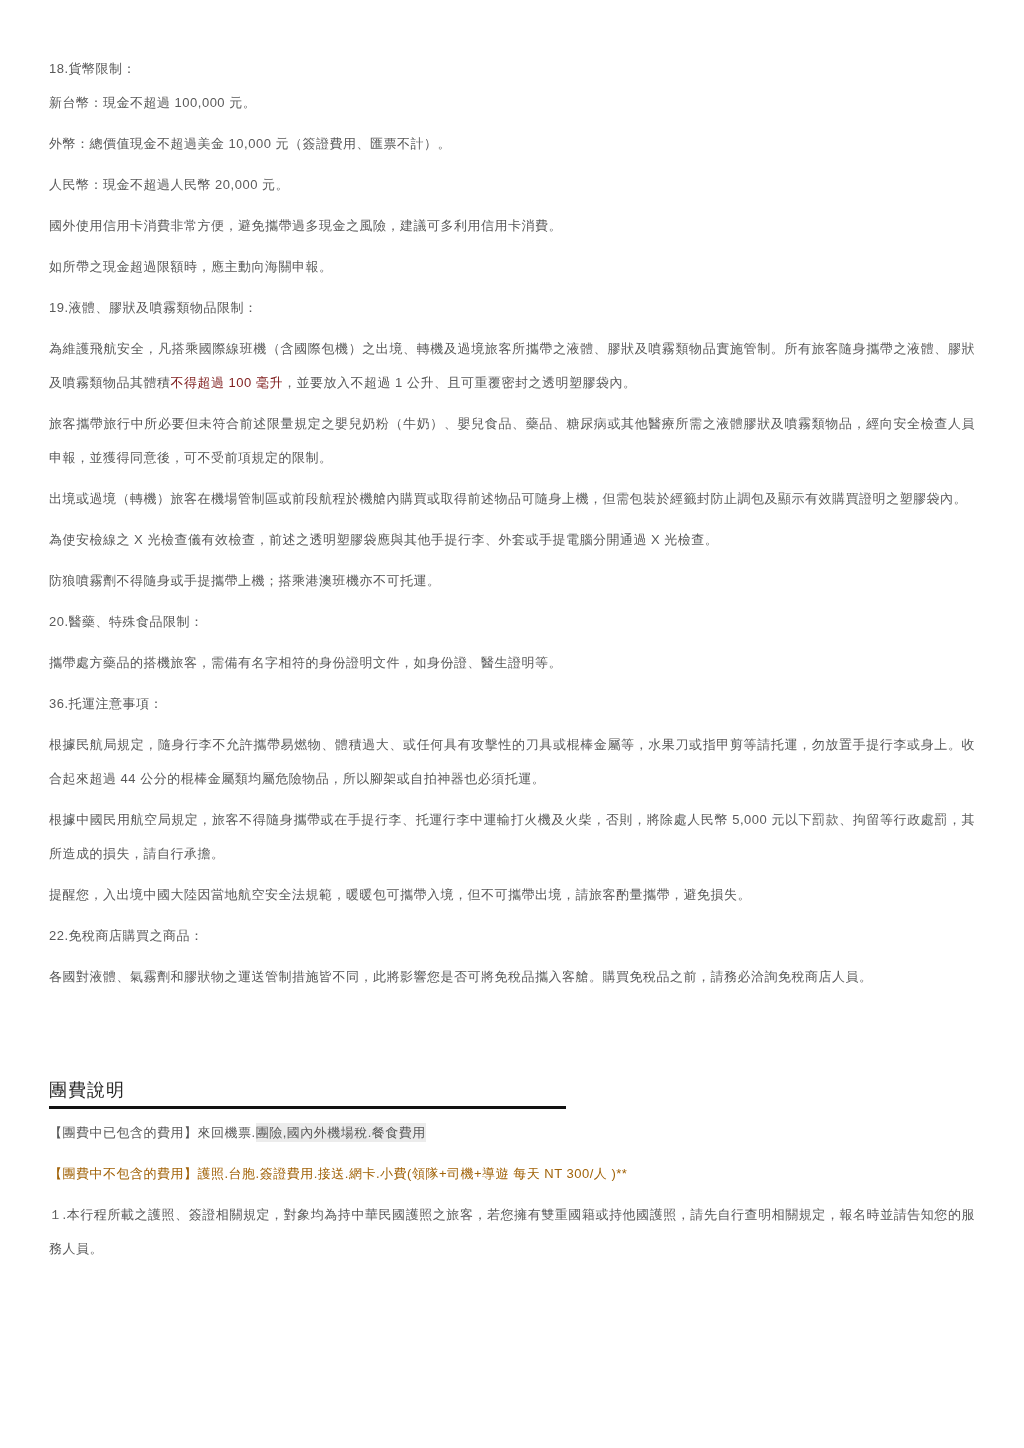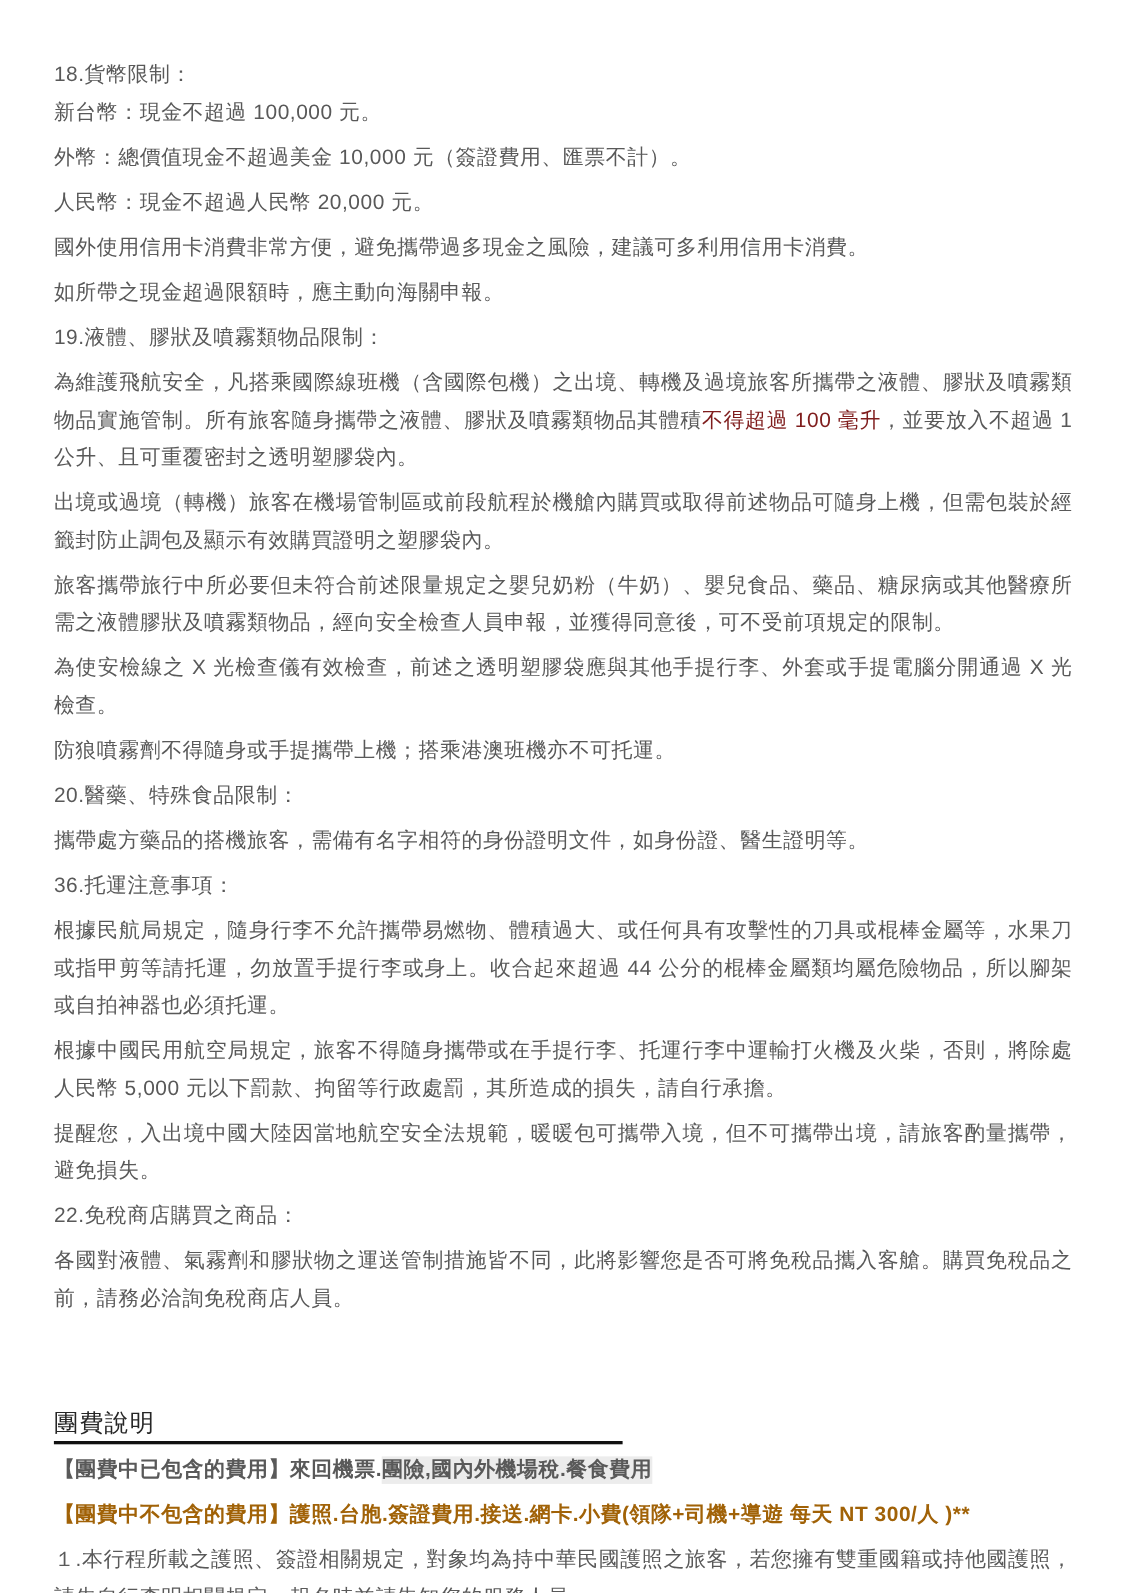--- a/index.html
+++ b/index.html
@@ -14,51 +14,51 @@
     -webkit-font-smoothing: antialiased;
   }
   .page {
     box-sizing: border-box;
     width: 1024px;
     min-height: 1448px;
     padding: 52px 49px 40px 49px;
   }
   .doc p {
     margin: 0 0 7px 0;
-    font-size: 19px;
+    font-size: 13px;
     line-height: 34px;
     color: #595959;
     text-align: justify;
     letter-spacing: 0.5px;
   }
   .doc p.tight {
     margin-bottom: 0;
   }
   .red-inline {
     color: #7f1d1d;
   }
   
   .fee-section {
     margin-top: 84px;
   }
   .fee-heading {
     display: inline-block;
-    font-size: 22px;
+    font-size: 18px;
     line-height: 24px;
     color: #262626;
     width: 517px;
     padding-bottom: 4px;
     border-bottom: 3px solid #111111;
     margin: 0 0 7px 0;
     letter-spacing: 1px;
   }
   .fee-line {
     font-size: 19.5px;
     line-height: 30px;
-    font-weight: 700;
+    font-weight: 400;
     color: #1a1a1a;
     margin: 0 0 2px 0;
     letter-spacing: 0.5px;
   }
   .fee-line.excluded {
     color: #a16207;
   }
   .hl {
     background-color: #ececec;
     padding: 2px 0;
@@ -80,22 +80,22 @@
 
     <p class="tight">18.貨幣限制：</p>
     <p>新台幣：現金不超過 100,000 元。</p>
     <p>外幣：總價值現金不超過美金 10,000 元（簽證費用、匯票不計）。</p>
     <p>人民幣：現金不超過人民幣 20,000 元。</p>
     <p>國外使用信用卡消費非常方便，避免攜帶過多現金之風險，建議可多利用信用卡消費。</p>
     <p>如所帶之現金超過限額時，應主動向海關申報。</p>
 
     <p>19.液體、膠狀及噴霧類物品限制：</p>
     <p><span>為維護飛航安全，凡搭乘國際線班機（含國際包機）之出境、轉機及過境旅客所攜帶之液體、膠狀及噴霧類物品實施管制。所有旅客隨身攜帶之液體、膠狀及噴霧類物品其體積</span><span class="red-inline">不得超過 100 毫升</span><span>，並要放入不超過 1 公升、且可重覆密封之透明塑膠袋內。</span></p>
+    <p>旅客攜帶旅行中所必要但未符合前述限量規定之嬰兒奶粉（牛奶）、嬰兒食品、藥品、糖尿病或其他醫療所需之液體膠狀及噴霧類物品，經向安全檢查人員申報，並獲得同意後，可不受前項規定的限制。</p>
     <p>出境或過境（轉機）旅客在機場管制區或前段航程於機艙內購買或取得前述物品可隨身上機，但需包裝於經籤封防止調包及顯示有效購買證明之塑膠袋內。</p>
-    <p>旅客攜帶旅行中所必要但未符合前述限量規定之嬰兒奶粉（牛奶）、嬰兒食品、藥品、糖尿病或其他醫療所需之液體膠狀及噴霧類物品，經向安全檢查人員申報，並獲得同意後，可不受前項規定的限制。</p>
     <p>為使安檢線之 X 光檢查儀有效檢查，前述之透明塑膠袋應與其他手提行李、外套或手提電腦分開通過 X 光檢查。</p>
     <p>防狼噴霧劑不得隨身或手提攜帶上機；搭乘港澳班機亦不可托運。</p>
 
     <p>20.醫藥、特殊食品限制：</p>
     <p>攜帶處方藥品的搭機旅客，需備有名字相符的身份證明文件，如身份證、醫生證明等。</p>
 
     <p>36.托運注意事項：</p>
     <p>根據民航局規定，隨身行李不允許攜帶易燃物、體積過大、或任何具有攻擊性的刀具或棍棒金屬等，水果刀或指甲剪等請托運，勿放置手提行李或身上。收合起來超過 44 公分的棍棒金屬類均屬危險物品，所以腳架或自拍神器也必須托運。</p>
     <p>根據中國民用航空局規定，旅客不得隨身攜帶或在手提行李、托運行李中運輸打火機及火柴，否則，將除處人民幣 5,000 元以下罰款、拘留等行政處罰，其所造成的損失，請自行承擔。</p>
     <p>提醒您，入出境中國大陸因當地航空安全法規範，暖暖包可攜帶入境，但不可攜帶出境，請旅客酌量攜帶，避免損失。</p>

